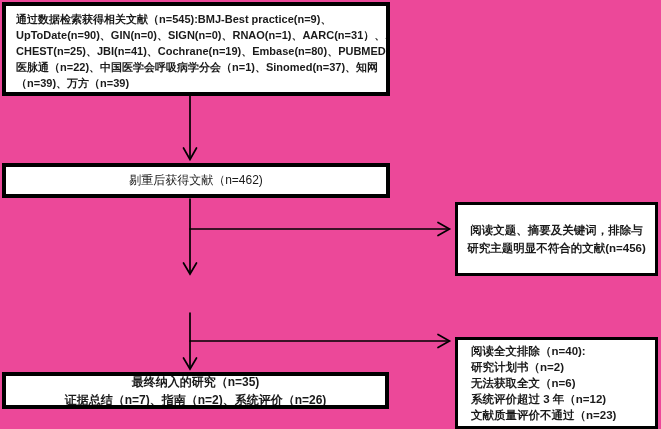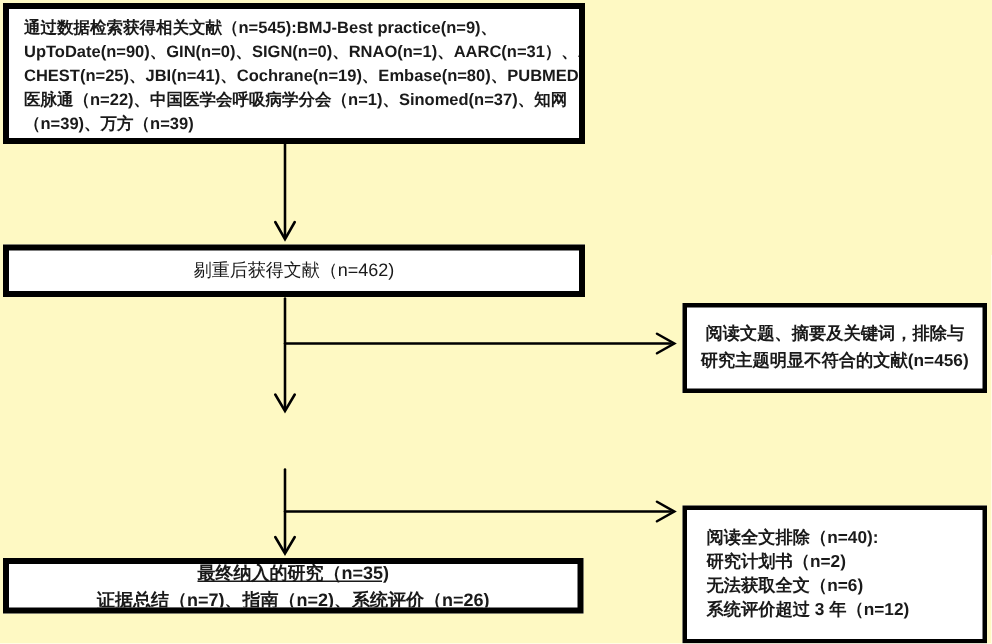--- a/index.html
+++ b/index.html
@@ -5,21 +5,21 @@
   html, body {
     margin: 0;
     padding: 0;
     background: #ffffff;
     font-family: "Liberation Sans", sans-serif;
   }
   .canvas {
     position: relative;
     width: 661px;
     height: 429px;
-    background: #fef9c3;
+    background: #ec4899;
     overflow: hidden;
   }
   .connectors {
     position: absolute;
     left: 0;
     top: 0;
     pointer-events: none;
   }
   .box {
     position: absolute;
@@ -75,27 +75,26 @@
     font-weight: 600;
   }
   .final-box {
     left: 2px;
     top: 372px;
     width: 387px;
     height: 37px;
     font-size: 12px;
     font-weight: 600;
     line-height: 18px;
-    text-decoration: underline;
   }
   .exclude-title-box {
     left: 455px;
     top: 202px;
     width: 203px;
-    height: 60px;
+    height: 74px;
     padding: 2px 4px;
     font-size: 11.5px;
     font-weight: 600;
     line-height: 18px;
     align-items: center;
     text-align: left;
   }
   .exclude-fulltext-box {
     left: 455px;
     top: 303px;
@@ -167,15 +166,16 @@
   <div class="box thin leftalign exclude-title-box">
     <div class="line">阅读文题、摘要及关键词，排除与</div>
     <div class="line">研究主题明显不符合的文献(n=456)</div>
   </div>
 
   <div class="box thin leftalign exclude-fulltext-box">
     <div class="line">阅读全文排除（n=40):</div>
     <div class="line">研究计划书（n=2)</div>
     <div class="line">无法获取全文（n=6)</div>
     <div class="line">系统评价超过 3 年（n=12)</div>
+    <div class="line">文献质量评价不通过（n=23)</div>
   </div>
 
 </div>
 
 </body></html>

